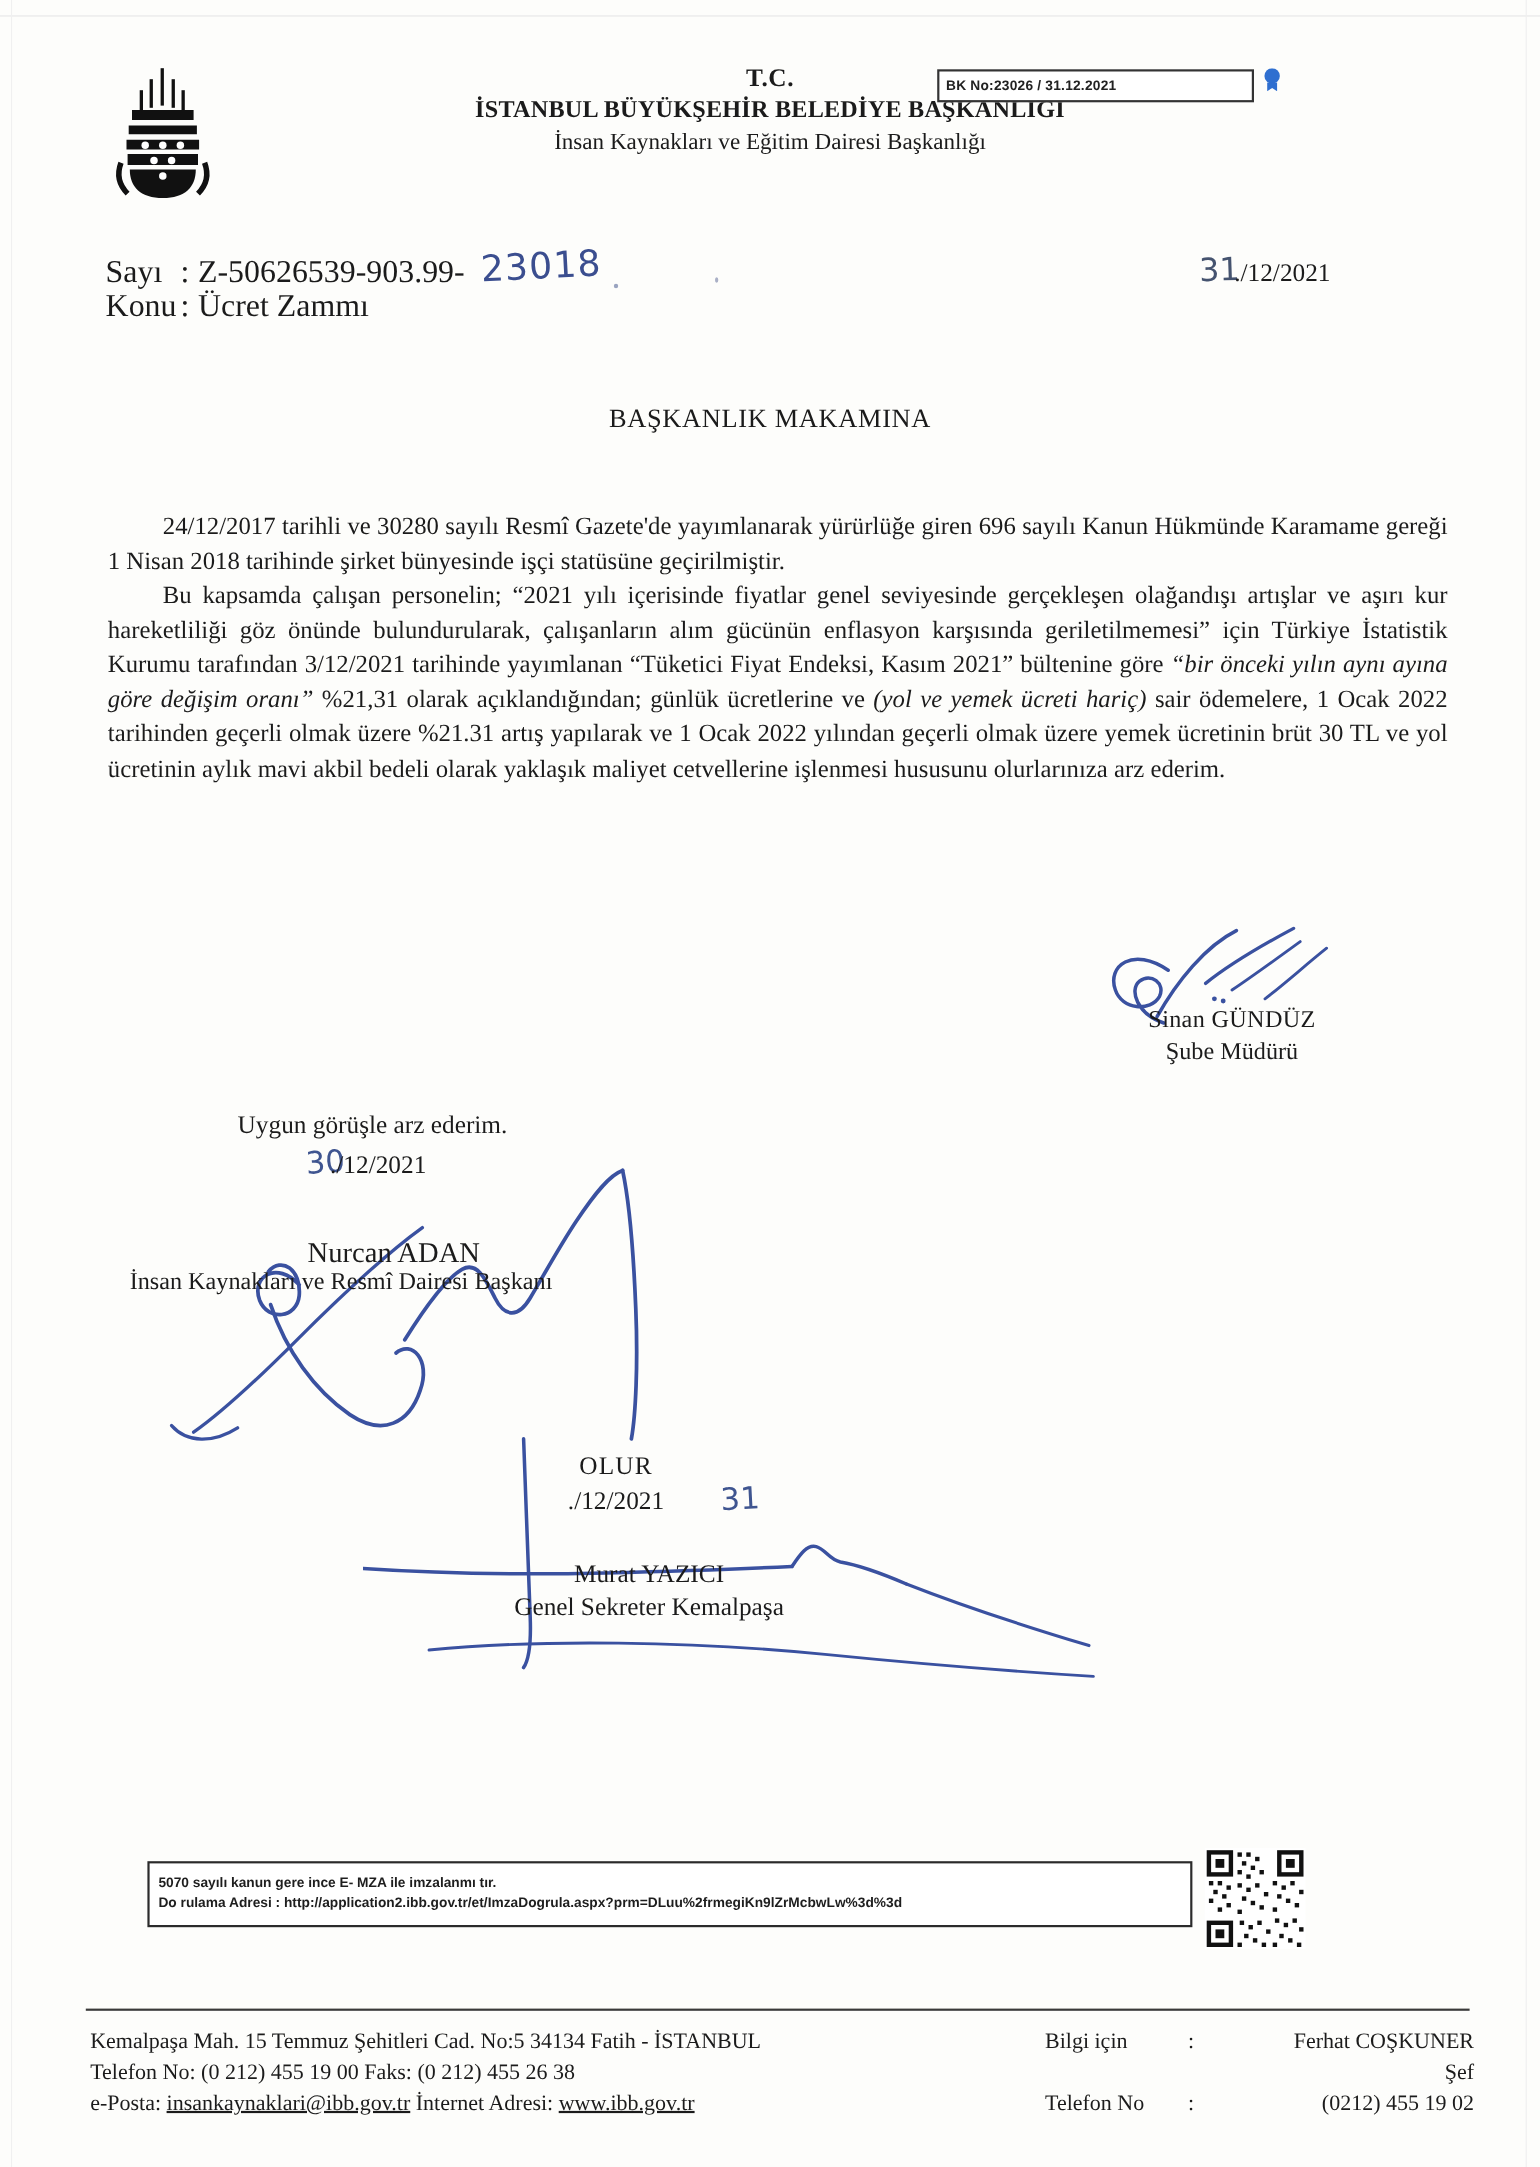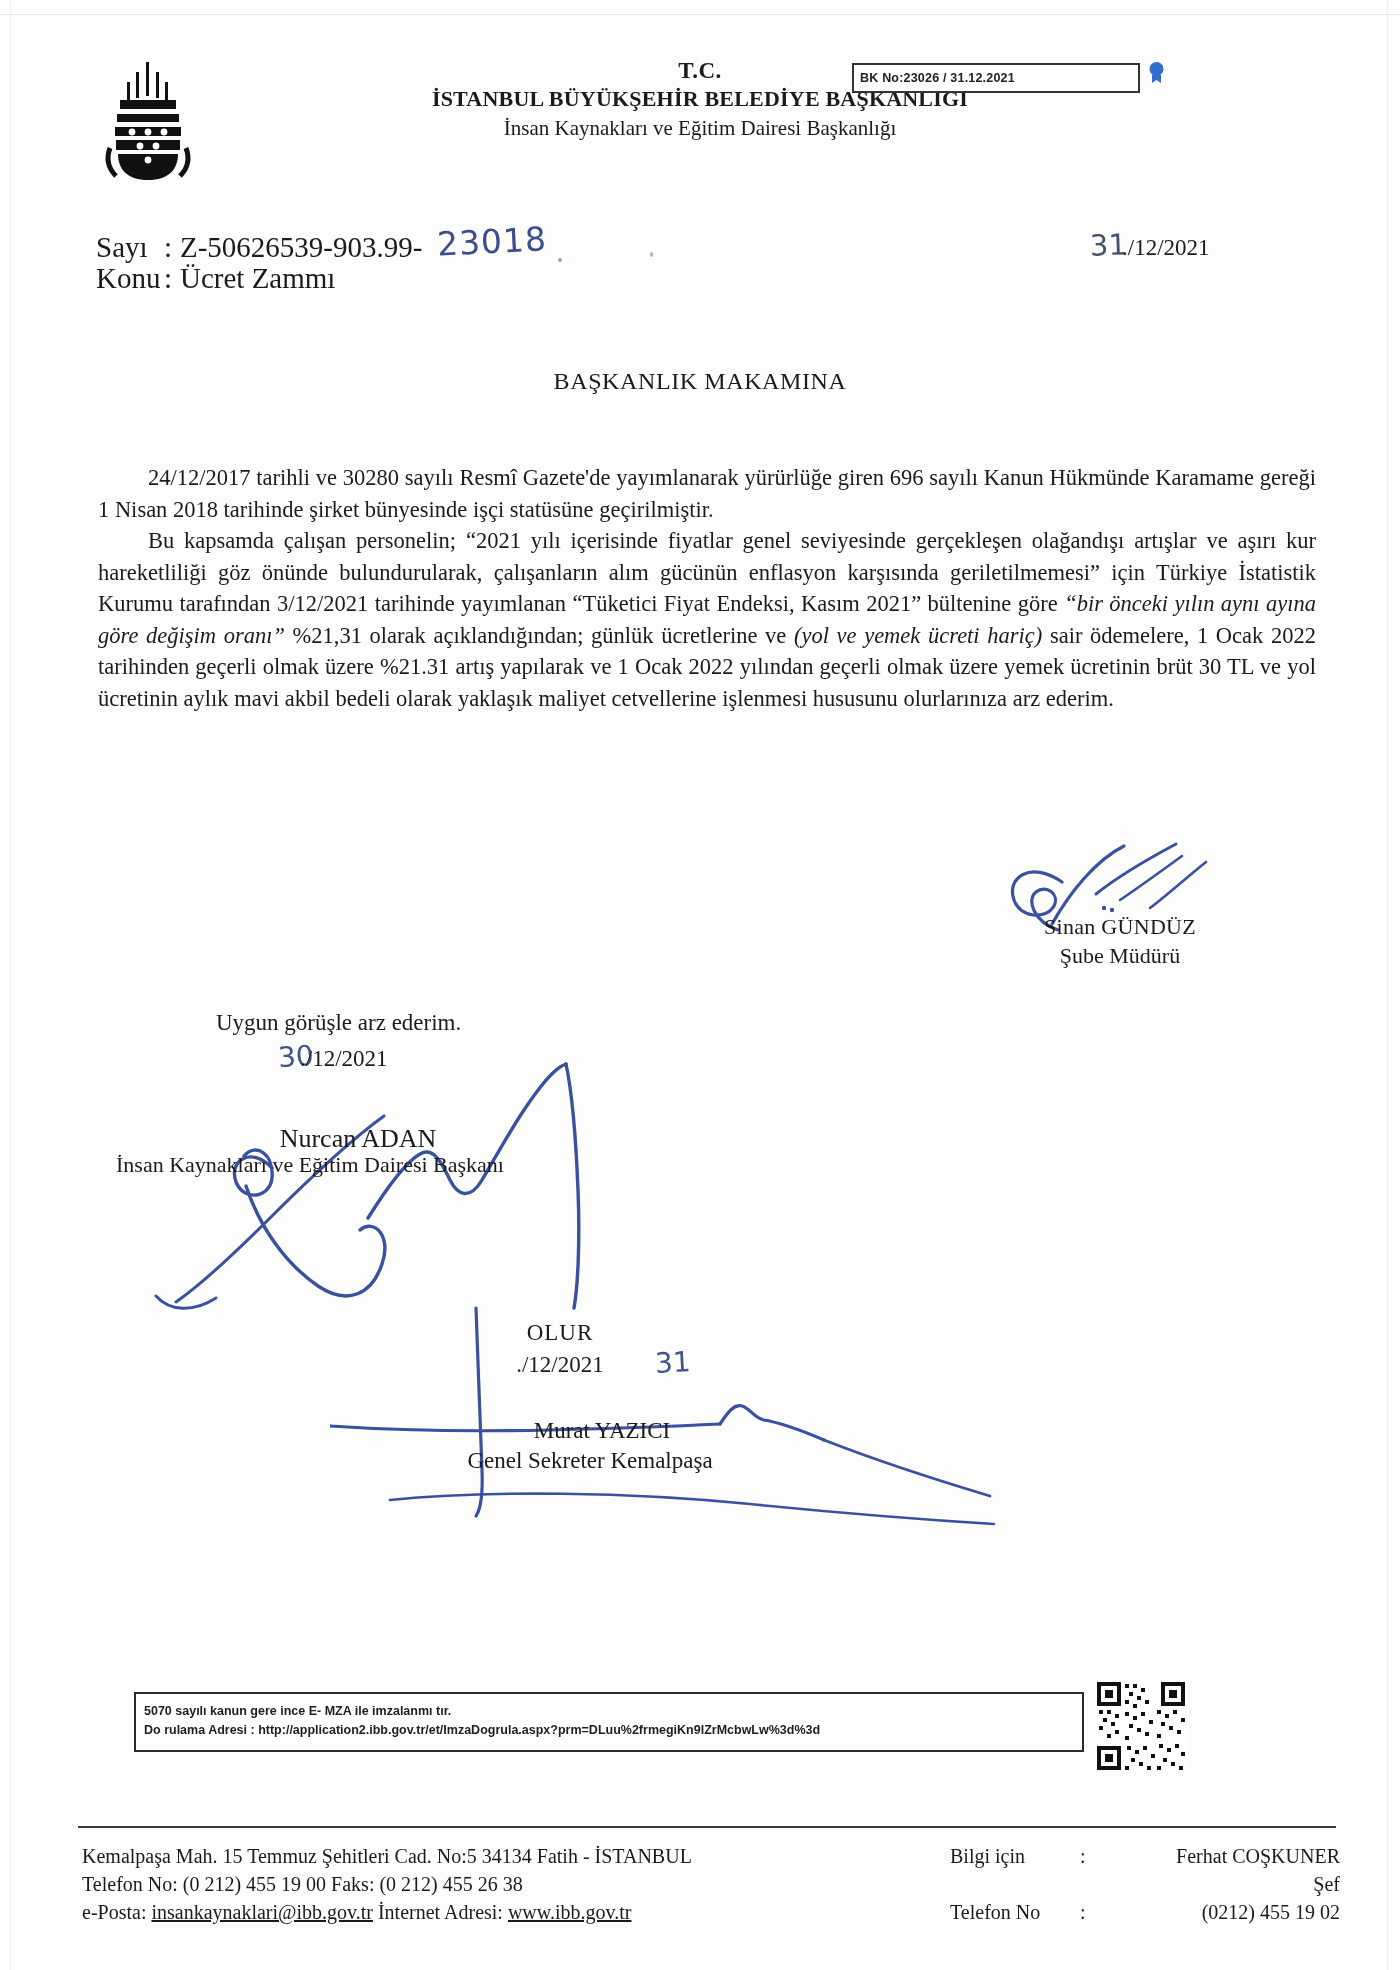--- a/index.html
+++ b/index.html
@@ -72,21 +72,21 @@
   .sig2-date{position:absolute;left:300px;top:1046px;font-size:23px;}
   .hand-date2{position:absolute;left:278px;top:1040px;font-family:"DejaVu Sans",sans-serif;font-size:28px;color:#3f5590;transform:rotate(-4deg);}
   .sig2-name{position:absolute;left:0;top:1124px;width:620px;text-align:center;font-size:26px;padding-left:48px;}
   .sig2-title{position:absolute;left:0;top:1152px;width:620px;text-align:center;font-size:22px;}
   .sig2-ink{position:absolute;left:120px;top:1050px;width:560px;height:260px;}
 
   
   .olur{position:absolute;left:0;top:1320px;width:1120px;text-align:center;font-size:23px;letter-spacing:1px;}
   .olur-date{position:absolute;left:0;top:1352px;width:1120px;text-align:center;font-size:23px;}
   .hand-date3{position:absolute;left:655px;top:1346px;font-family:"DejaVu Sans",sans-serif;font-size:28px;color:#3f5590;transform:rotate(-3deg);}
-  .olur-name{position:absolute;left:12px;top:1418px;width:1180px;text-align:center;font-size:23px;}
+  .olur-name{position:absolute;left:0;top:1418px;width:1180px;text-align:center;font-size:23px;}
   .olur-title{position:absolute;left:0;top:1448px;width:1180px;text-align:center;font-size:23px;}
   .olur-ink{position:absolute;left:330px;top:1300px;width:680px;height:230px;}
 
   
   .esign{
     position:absolute;left:134px;top:1692px;width:950px;height:60px;
     border:2px solid #2b2b2b;background:#fff;
     font-family:"Liberation Sans", sans-serif;font-weight:bold;
     font-size:12.5px;color:#1e1e1e;padding:8px 0 0 8px;box-sizing:border-box;
     line-height:19px;
@@ -207,21 +207,21 @@
         <path d="M152 118 C132 96 108 110 116 132 C124 152 150 148 152 128 C154 104 136 92 124 106"></path>
         <path d="M126 136 C140 178 166 214 198 236 C228 256 252 244 262 214 C272 186 254 168 240 180"></path>
         <path d="M248 168 C268 136 286 112 300 104 C314 96 322 114 330 130 C338 146 350 150 362 130 C374 110 388 84 404 60 C420 36 434 18 446 14"></path>
         <path d="M446 14 C452 42 456 90 458 140 C460 190 458 236 454 258"></path>
         <path d="M56 252 C76 238 112 206 150 168 C188 130 228 92 264 66" stroke-width="3"></path>
         <path d="M36 246 C50 262 74 262 96 248" stroke-width="3"></path>
       </g>
     </svg>
   </div>
   <div class="sig2-name">Nurcan ADAN</div>
-  <div class="sig2-title">İnsan Kaynakları ve Eğitim Dairesi Başkanı</div>
+  <div class="sig2-title">İnsan Kaynakları ve Resmî Dairesi Başkanı</div>
 
   <div class="olur-ink">
     <svg viewBox="0 0 680 230" width="680" height="230">
       <g fill="none" stroke="#3a51a0" stroke-width="3.2" stroke-linecap="round" stroke-linejoin="round">
         <path d="M146 8 C148 60 150 120 152 170 C153 196 150 210 146 216"></path>
         <path d="M0 126 C60 130 130 132 220 130 C300 128 350 126 390 124"></path>
         <path d="M390 124 C398 112 404 104 412 106 C420 108 424 118 434 120 C446 122 466 128 494 140"></path>
         <path d="M494 140 C540 158 600 178 660 196" stroke-width="2.8"></path>
         <path d="M60 200 C160 190 300 192 420 204 C520 214 600 220 664 224" stroke-width="2.6"></path>
       </g>

